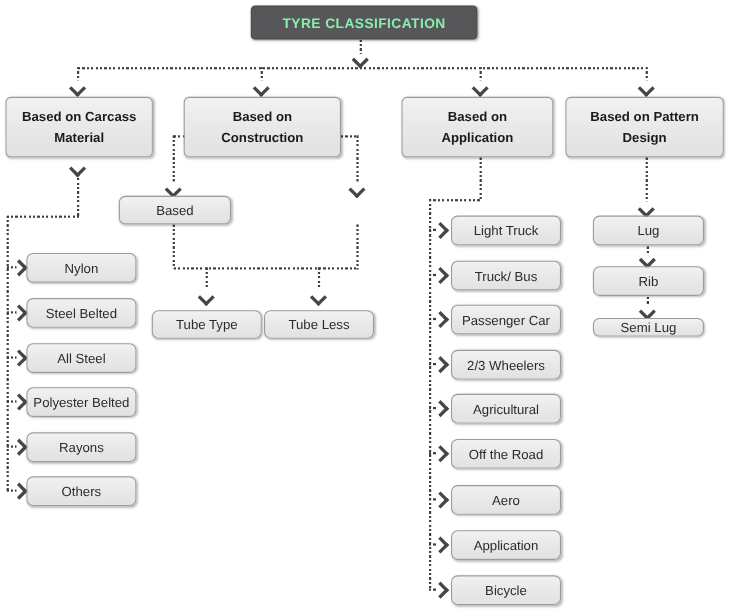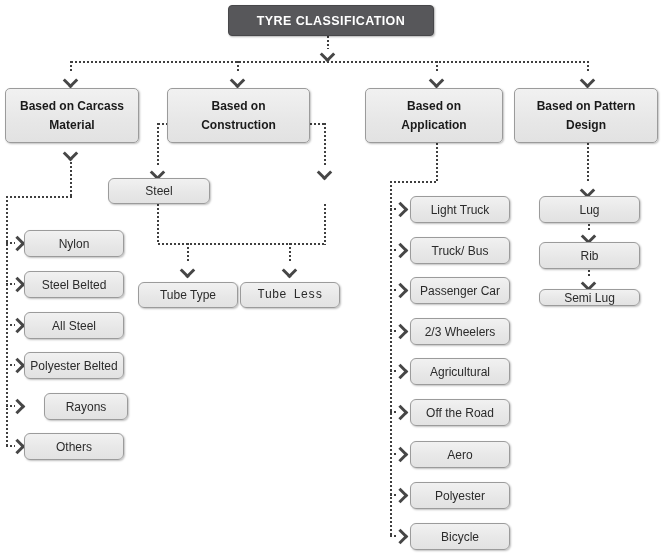--- a/index.html
+++ b/index.html
@@ -13,21 +13,21 @@
     background:linear-gradient(180deg,#f1f1f1 0%,#e7e7e7 60%,#e2e2e2 100%);
     border:1px solid #9b9b9b;border-radius:6px;
     box-shadow:1px 1px 2px rgba(0,0,0,0.25);
     color:#2b2b2b;font-size:12px;text-align:center;box-sizing:border-box;
   }
   .cat{font-weight:bold;border-radius:5px;color:#1a1a1a;}
   .cat span{display:inline-block;line-height:1.55;}
   .title-box{
     position:absolute;display:flex;align-items:center;justify-content:center;
     background:#57575a;border:1px solid #47474a;border-radius:4px;
-    color:#ffffff;font-weight:bold;font-size:12.5px;letter-spacing:0.4px;
+    color:#86efac;font-weight:bold;font-size:12.5px;letter-spacing:0.4px;
     box-shadow:1px 1px 2px rgba(0,0,0,0.3);box-sizing:border-box;
   }
   
   .hl{position:absolute;height:2px;background:repeating-linear-gradient(to right,#3f3f3f 0 2px,transparent 2px 4px);}
   .vl{position:absolute;width:2px;background:repeating-linear-gradient(to bottom,#3f3f3f 0 2px,transparent 2px 4px);}
   
   .cv{position:absolute;width:8px;height:8px;border:solid #464646;border-width:0 3px 3px 0;box-sizing:content-box;}
   .cv.down{transform:rotate(45deg);}
   .cv.right{transform:rotate(-45deg);}
 </style>
@@ -123,34 +123,34 @@
     <span style="width:100px;">Based on Application</span>
   </div>
   <div class="node cat" style="left:514px;top:88px;width:144px;height:55px;">
     <span style="width:120px;">Based on Pattern Design</span>
   </div>
 
   <div class="node" style="left:24px;top:230px;width:100px;height:27px;">Nylon</div>
   <div class="node" style="left:24px;top:271px;width:100px;height:27px;">Steel Belted</div>
   <div class="node" style="left:24px;top:312px;width:100px;height:27px;">All Steel</div>
   <div class="node" style="left:24px;top:352px;width:100px;height:27px;">Polyester Belted</div>
-  <div class="node" style="left:24px;top:393px;width:84px;height:27px;margin-left:20px;">Rayons</div>
+  <div class="node" style="left:24px;top:393px;width:100px;height:27px;">Rayons</div>
   <div class="node" style="left:24px;top:433px;width:100px;height:27px;">Others</div>
 
-  <div class="node" style="left:108px;top:178px;width:102px;height:26px;">Steel</div>
+  <div class="node" style="left:108px;top:178px;width:102px;height:26px;">Based</div>
   <div class="node" style="left:138px;top:282px;width:100px;height:26px;">Tube Type</div>
-  <div class="node" style="left:240px;top:282px;width:100px;height:26px;font-family:Liberation Mono, monospace;">Tube Less</div>
+  <div class="node" style="left:240px;top:282px;width:100px;height:26px;">Tube Less</div>
 
   <div class="node" style="left:410px;top:196px;width:100px;height:27px;">Light Truck</div>
   <div class="node" style="left:410px;top:237px;width:100px;height:27px;">Truck/ Bus</div>
   <div class="node" style="left:410px;top:277px;width:100px;height:27px;">Passenger Car</div>
   <div class="node" style="left:410px;top:318px;width:100px;height:27px;">2/3 Wheelers</div>
   <div class="node" style="left:410px;top:358px;width:100px;height:27px;">Agricultural</div>
   <div class="node" style="left:410px;top:399px;width:100px;height:27px;">Off the Road</div>
   <div class="node" style="left:410px;top:441px;width:100px;height:27px;">Aero</div>
-  <div class="node" style="left:410px;top:482px;width:100px;height:27px;">Polyester</div>
+  <div class="node" style="left:410px;top:482px;width:100px;height:27px;">Application</div>
   <div class="node" style="left:410px;top:523px;width:100px;height:27px;">Bicycle</div>
 
   <div class="node" style="left:539px;top:196px;width:101px;height:27px;">Lug</div>
   <div class="node" style="left:539px;top:242px;width:101px;height:27px;">Rib</div>
   <div class="node" style="left:539px;top:289px;width:101px;height:17px;">Semi Lug</div>
 
 </div>
 
 </body></html>

